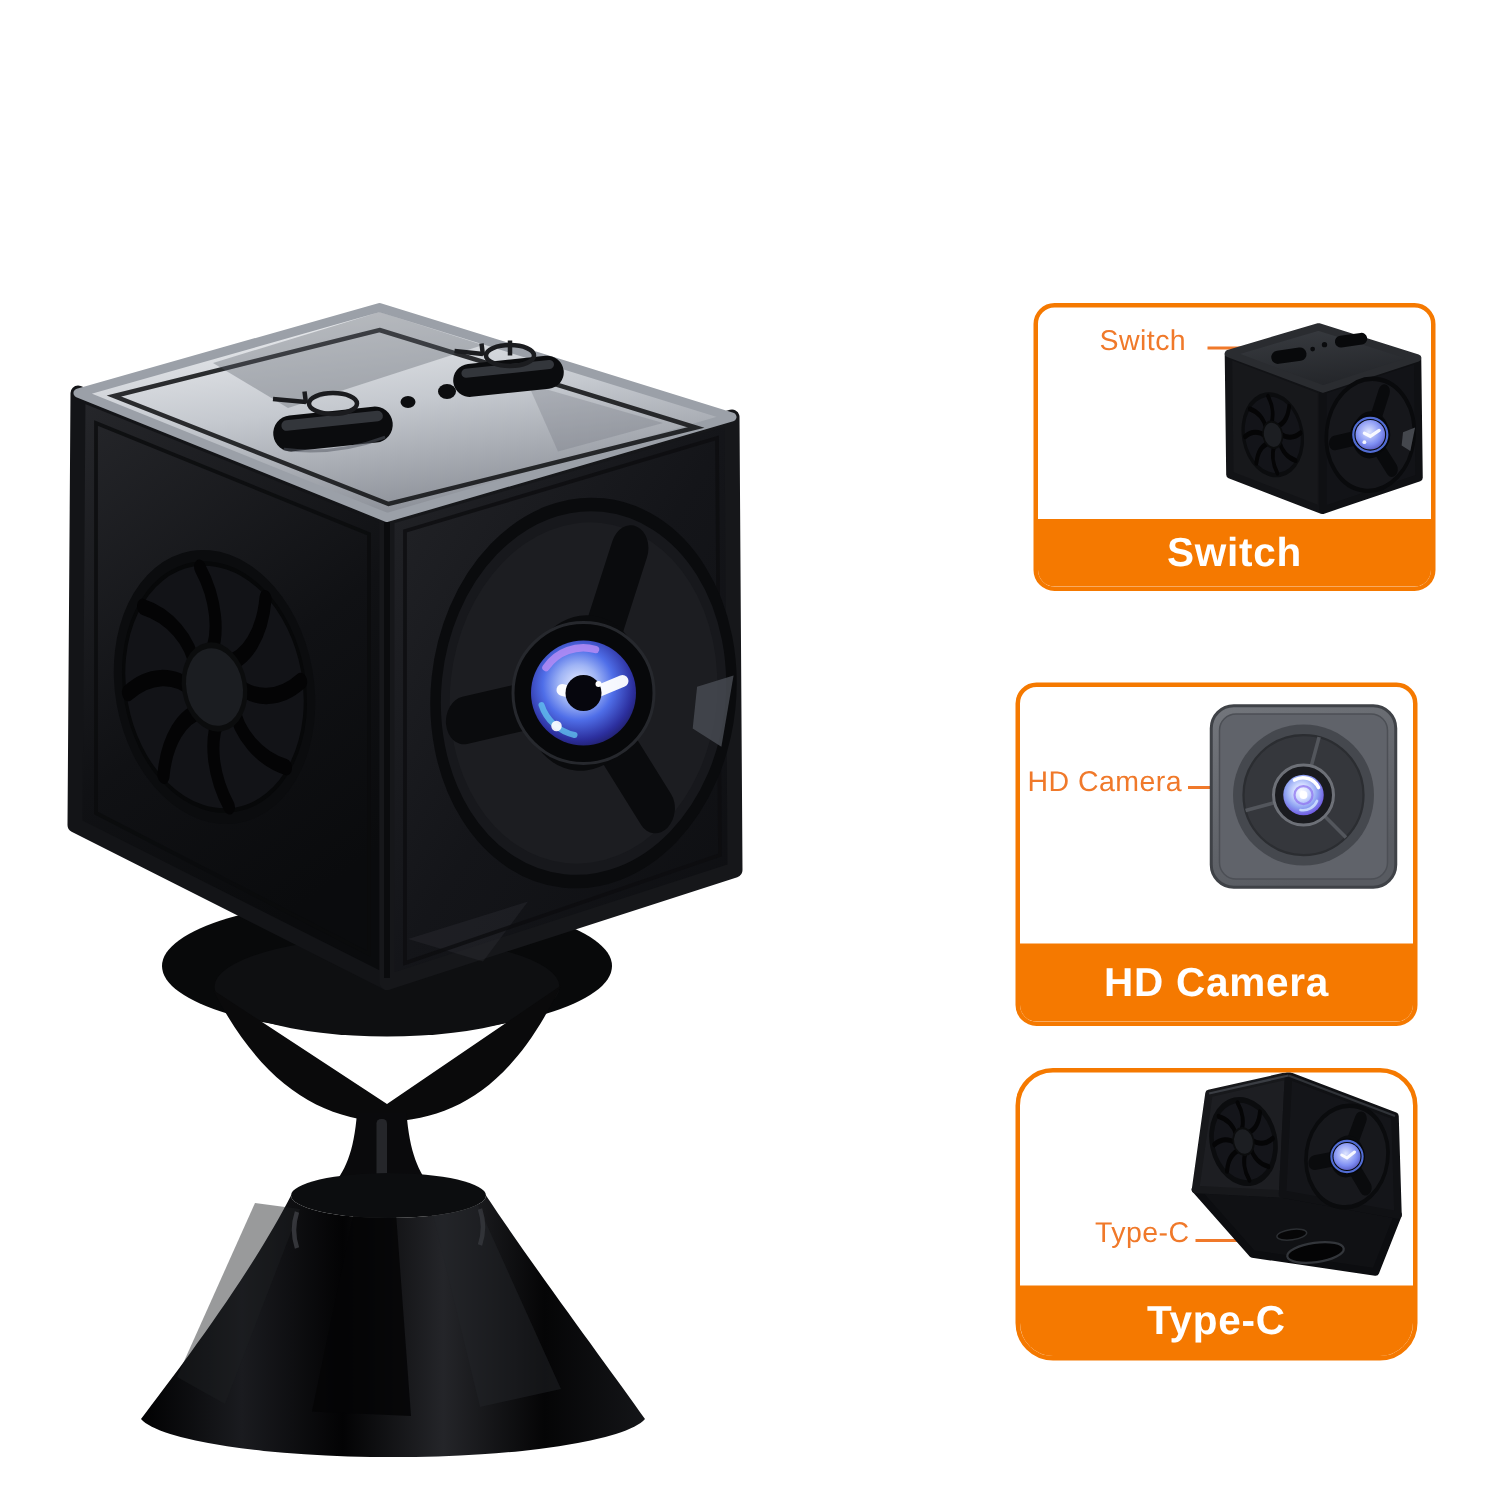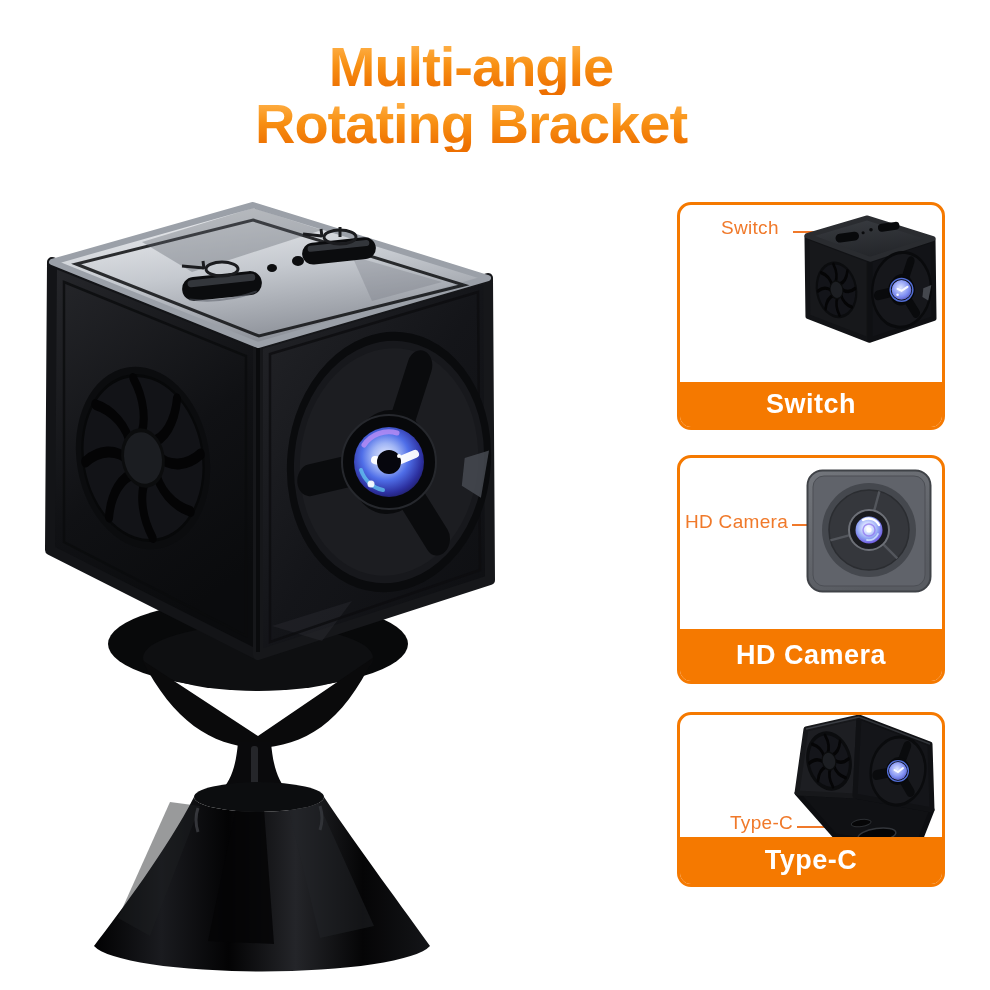--- a/index.html
+++ b/index.html
@@ -18,23 +18,23 @@
     background:linear-gradient(180deg,#ffb44e 6%,#f89013 48%,#ed6f00 92%);
     -webkit-background-clip:text;background-clip:text;color:transparent;
   }
   
   .main-art{position:absolute;left:22px;top:196px;width:482px;height:788px;}
   
   .card{
     position:absolute;left:677px;width:268px;background:#ffffff;
     border:3px solid #f57900;border-radius:14px;box-sizing:border-box;overflow:hidden;
   }
-  .card1{top:202px;height:228px;}
+  .card1{top:202px;height:192px;margin-left:12px;}
   .card2{top:455px;height:229px;}
-  .card3{top:712px;height:175px;}
+  .card3{top:712px;height:195px;border-radius:25px;}
   .banner{
     position:absolute;left:0;right:0;bottom:0;background:#f57900;color:#ffffff;
     font-weight:bold;text-align:center;font-size:27px;letter-spacing:.5px;
   }
   .card1 .banner{height:45px;line-height:45px;}
   .card2 .banner{height:52px;line-height:52px;}
   .card3 .banner{height:47px;line-height:47px;}
   .callout-label{
     position:absolute;color:#f0792a;font-size:19px;line-height:19px;letter-spacing:.3px;white-space:nowrap;
   }
@@ -49,24 +49,20 @@
   .card1 .art{left:116px;top:8px;width:148px;height:134px;}
   .card2 .art{left:126px;top:11px;width:126px;height:124px;}
   .card3 .art{left:105px;top:0px;width:152px;height:146px;}
   svg{display:block;}
 </style>
 </head>
 <body>
 
 <div class="stage">
 
-  <h1 class="title">
-    <span class="tline">Multi-angle</span>
-    <span class="tline">Rotating Bracket</span>
-  </h1>
 
   <div class="main-art">
     <svg width="482" height="788" viewBox="0 0 482 788">
       <defs>
         <linearGradient id="topG" x1="0" y1="0" x2="0.35" y2="1">
           <stop offset="0" stop-color="#f5f6f8"></stop>
             <stop offset="0.55" stop-color="#c5c9cf"></stop>
             <stop offset="1" stop-color="#8f939b"></stop>
         </linearGradient>
         <linearGradient id="leftG" x1="0" y1="0" x2="0.4" y2="1">

